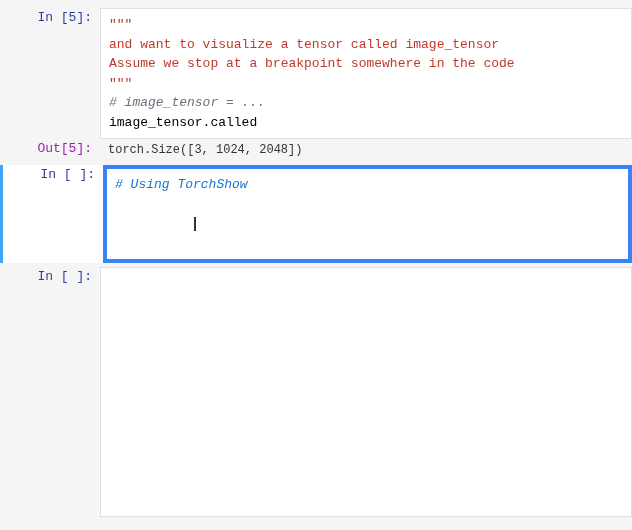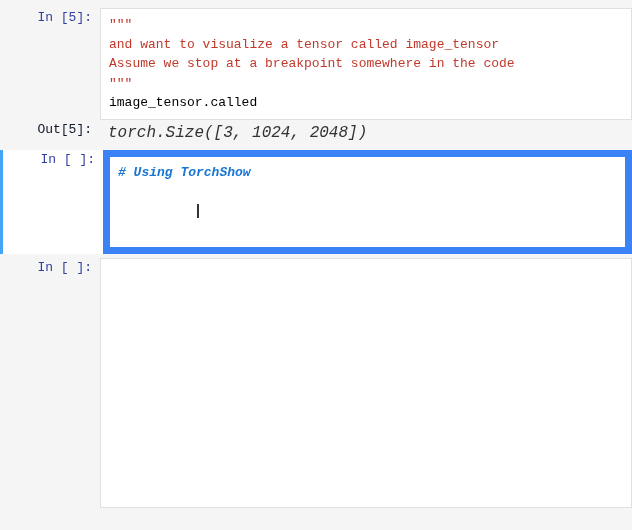--- a/index.html
+++ b/index.html
@@ -40,39 +40,38 @@
       padding-right: 8px;
       padding-top: 2px;
       font-size: 13px;
       color: #303f9f;
       white-space: nowrap;
       flex-shrink: 0;
       font-family: 'Courier New', Courier, monospace;
     }
 
     .cell-label.output-label {
-      color: #0f172a;
+      color: #a21caf;
     }
 
     .cell-content {
       flex: 1;
       background-color: #ffffff;
       border: 1px solid #e0e0e0;
       padding: 6px 8px;
       min-height: 20px;
     }
 
     .cell-active {
       border-left: 3px solid #42a5f5;
       background-color: #ffffff;
     }
 
     .cell-active .cell-content {
-      border: 7px solid #3b82f6;
-      font-weight: bold;
+      border: 4px solid #3b82f6;
     }
 
     .cell-empty .cell-content {
       min-height: 250px;
     }
 
     .code-line {
       line-height: 1.5;
       white-space: pre;
     }
@@ -95,23 +94,22 @@
       display: flex;
       flex-direction: row;
       align-items: flex-start;
       margin-top: 0;
     }
 
     .output-content {
       flex: 1;
       padding: 4px 8px;
       font-family: 'Courier New', Courier, monospace;
-      font-size: 16px;
+      font-size: 12px;
       color: #333;
-      font-style: italic;
     }
 
     .cursor {
       display: inline-block;
       width: 2px;
       height: 14px;
       background: #333;
       vertical-align: middle;
       margin-left: 1px;
     }
@@ -126,20 +124,21 @@
 <div class="notebook-container">
 
   <div class="cell">
     <div class="cell-row">
       <div class="cell-label">In [5]:</div>
       <div class="cell-content">
         <div class="code-line text-red">"""</div>
         <div class="code-line text-red">and want to visualize a tensor called image_tensor</div>
         <div class="code-line text-red">Assume we stop at a breakpoint somewhere in the code</div>
         <div class="code-line text-red">"""</div>
+        <div class="code-line text-comment"># image_tensor = ...</div>
         <div class="code-line">image_tensor.called</div>
       </div>
     </div>
     <div class="output-row">
       <div class="cell-label output-label">Out[5]:</div>
       <div class="output-content">torch.Size([3, 1024, 2048])</div>
     </div>
   </div>
 
   <div class="cell-separator"></div>

